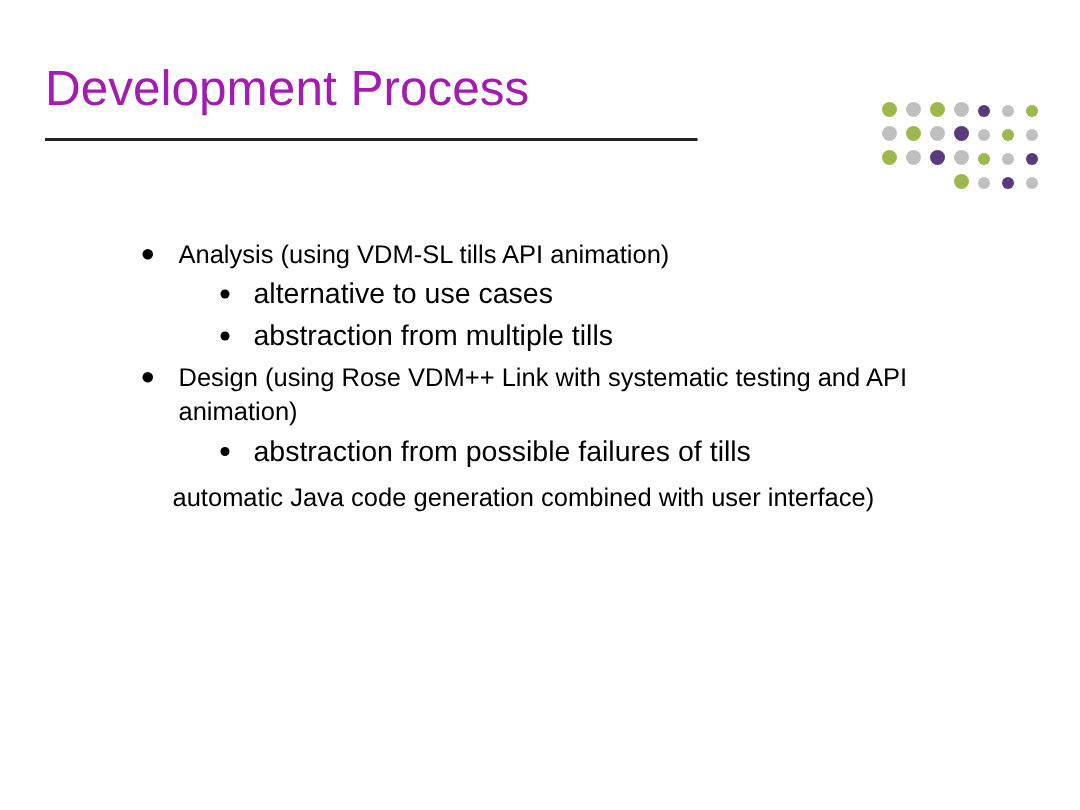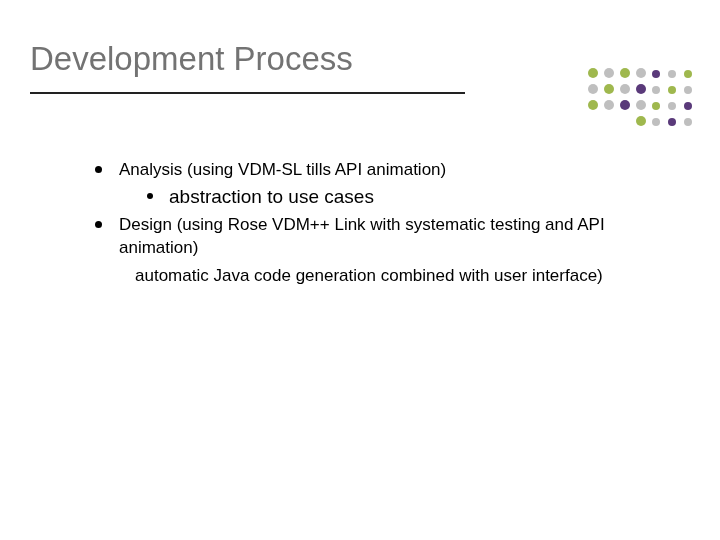--- a/index.html
+++ b/index.html
@@ -18,21 +18,21 @@
     height: 540px;
     box-sizing: border-box;
     padding: 40px 50px 0 30px;
   }
   .title-row {
     display: flex;
     align-items: center;
   }
   .title {
     font-size: 33px;
-    color: #737373;
+    color: #a21caf;
     font-weight: normal;
     margin: 0;
     padding-bottom: 6px;
     flex: 0 0 auto;
   }
   .title-line {
     border-bottom: 2px solid #222;
     width: 435px;
     margin-top: 8px;
   }
@@ -88,21 +88,21 @@
     content: "";
     position: absolute;
     left: 0;
     top: 9px;
     width: 6px;
     height: 6px;
     background: #000;
     border-radius: 50%;
   }
   .cont-text {
-    margin-left: 40px;
+    margin-left: 20px;
     margin-top: 6px;
     font-size: 17px;
   }
 </style>
 </head>
 <body>
 
 <div class="slide">
 
   <div class="title-row">
@@ -139,23 +139,27 @@
     <span class="d" style="left:64px; top:50px; width:8px; height:8px; background:#bfbfbf;"></span>
     <span class="d" style="left:80px; top:50px; width:8px; height:8px; background:#5a3a7a;"></span>
     <span class="d" style="left:96px; top:50px; width:8px; height:8px; background:#bfbfbf;"></span>
   </div>
 
   <div class="content">
     <ul class="level1">
       <li>
         <span>Analysis (using VDM-SL tills API animation)</span>
         <ul class="level2">
-          <li><span>abstraction to use cases</span></li>
+          <li><span>alternative to use cases</span></li>
+          <li><span>abstraction from multiple tills</span></li>
         </ul>
       </li>
       <li>
         <span>Design (using Rose VDM++ Link with systematic testing and API animation)</span>
+        <ul class="level2">
+          <li><span>abstraction from possible failures of tills</span></li>
+        </ul>
       </li>
     </ul>
     <div class="cont-text">automatic Java code generation combined with user interface)</div>
   </div>
 
 </div>
 
 </body></html>

